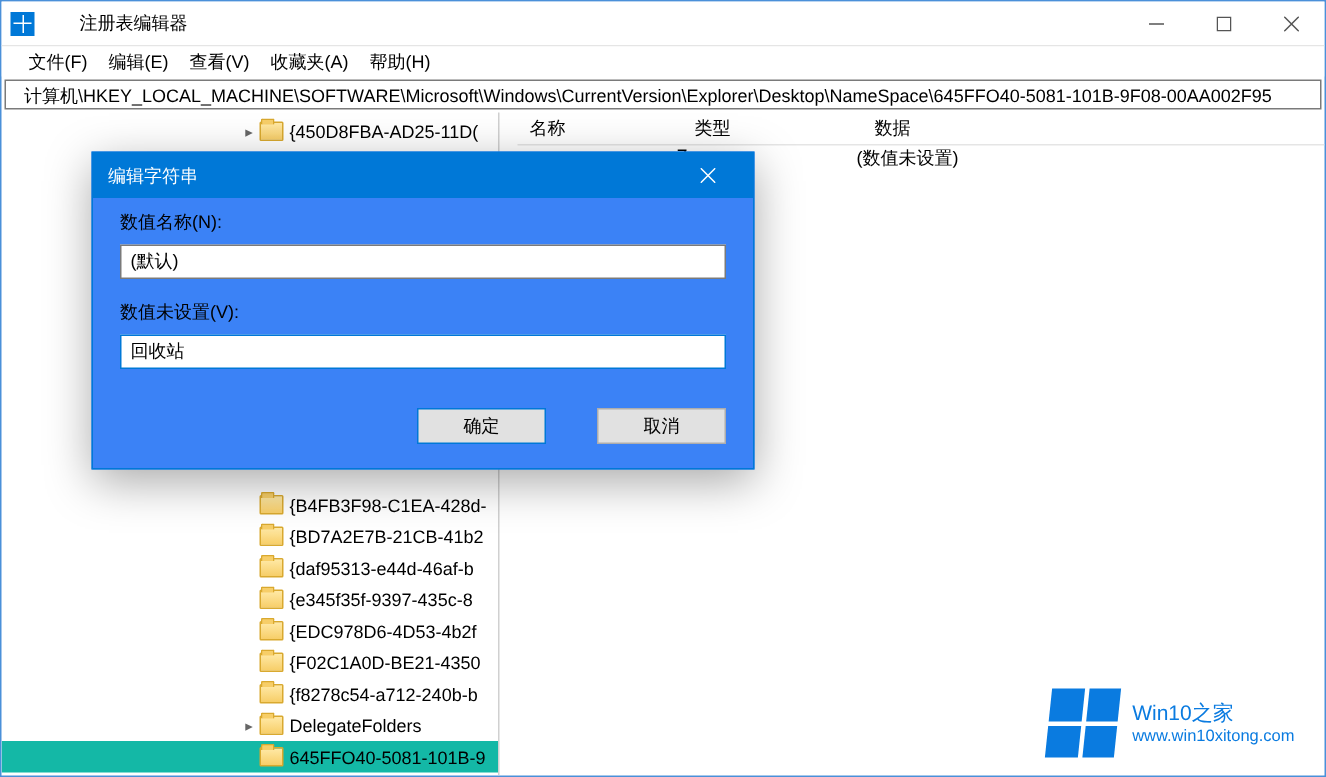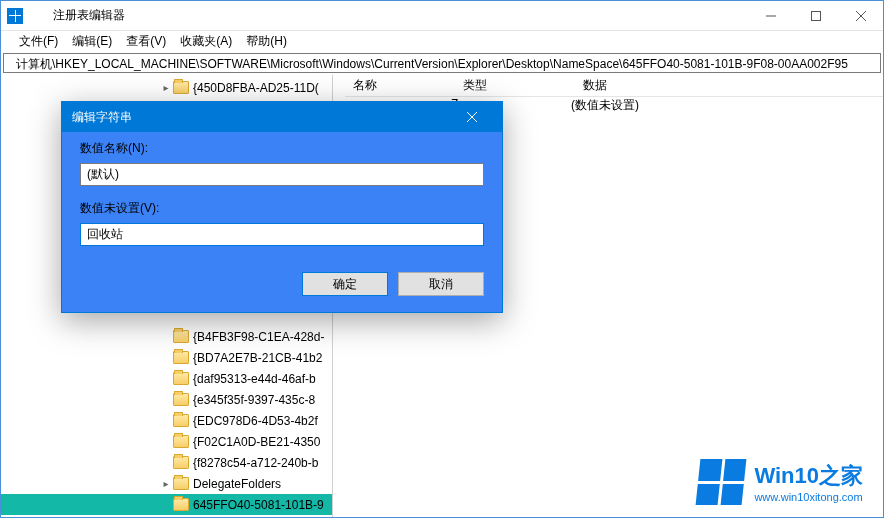--- a/index.html
+++ b/index.html
@@ -178,20 +178,21 @@
       gap: 10px;
       padding: 6px 18px 16px;
     }
     .dlg-btn {
       width: 86px; height: 24px;
       background: #e1e1e1;
       border: 1px solid #adadad;
       cursor: default;
       font-family: inherit;
       font-size: 12px;
+      margin-left: 24px;
     }
     .dlg-btn.primary { border: 1px solid #0078d7; }
     
     .watermark {
       position: absolute;
       right: 20px;
       bottom: 12px;
       display: flex;
       align-items: center;
       gap: 10px;
@@ -200,21 +201,21 @@
     }
     .wm-logo {
       width: 46px; height: 46px;
       display: grid;
       grid-template-columns: 1fr 1fr;
       grid-template-rows: 1fr 1fr;
       gap: 3px;
       transform: skewX(-6deg);
     }
     .wm-logo div { background: #0a7be0; }
-    .wm-text .big { font-size: 22px; font-weight: 700; }
+    .wm-text .big { font-size: 14px; font-weight: 400; }
     .wm-text .small { font-size: 11px; color: #0a7be0; }
   </style>
 </head>
 <body>
 
 <div class="titlebar">
   <span class="app-icon"></span>
   <span class="title">注册表编辑器</span>
   <div class="win-controls">
     <div class="win-btn">

